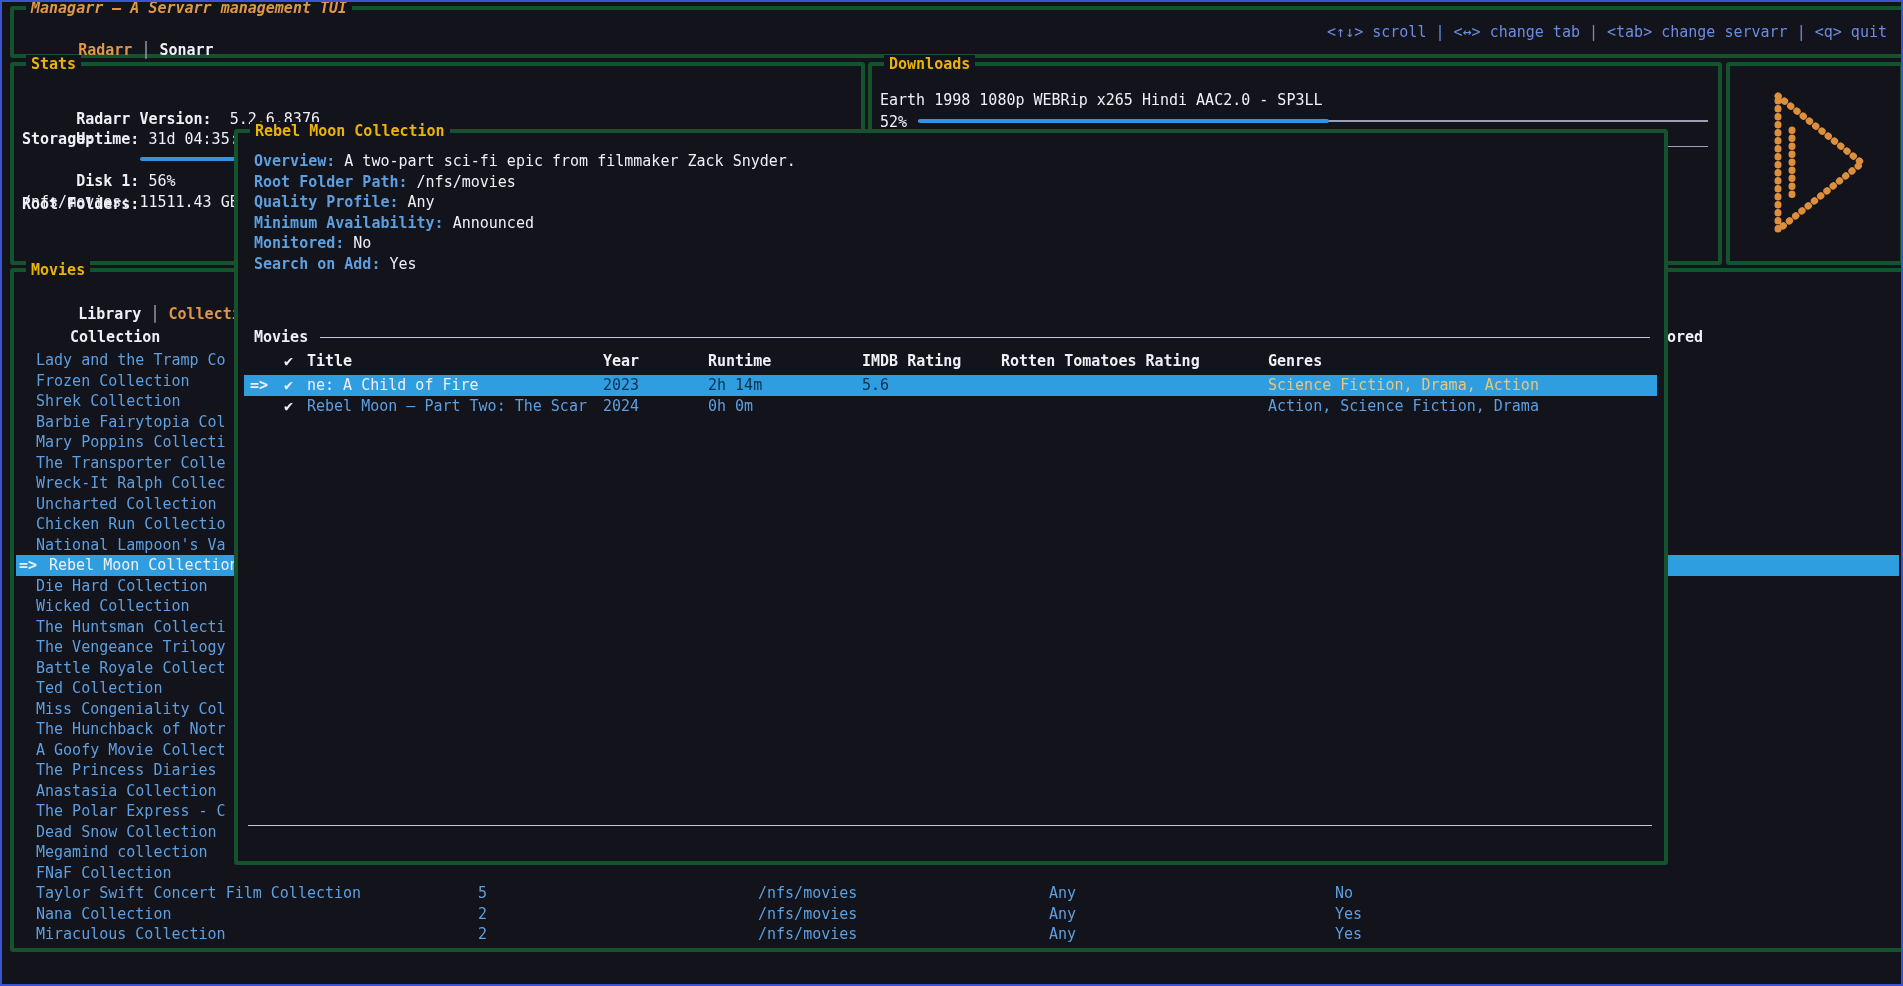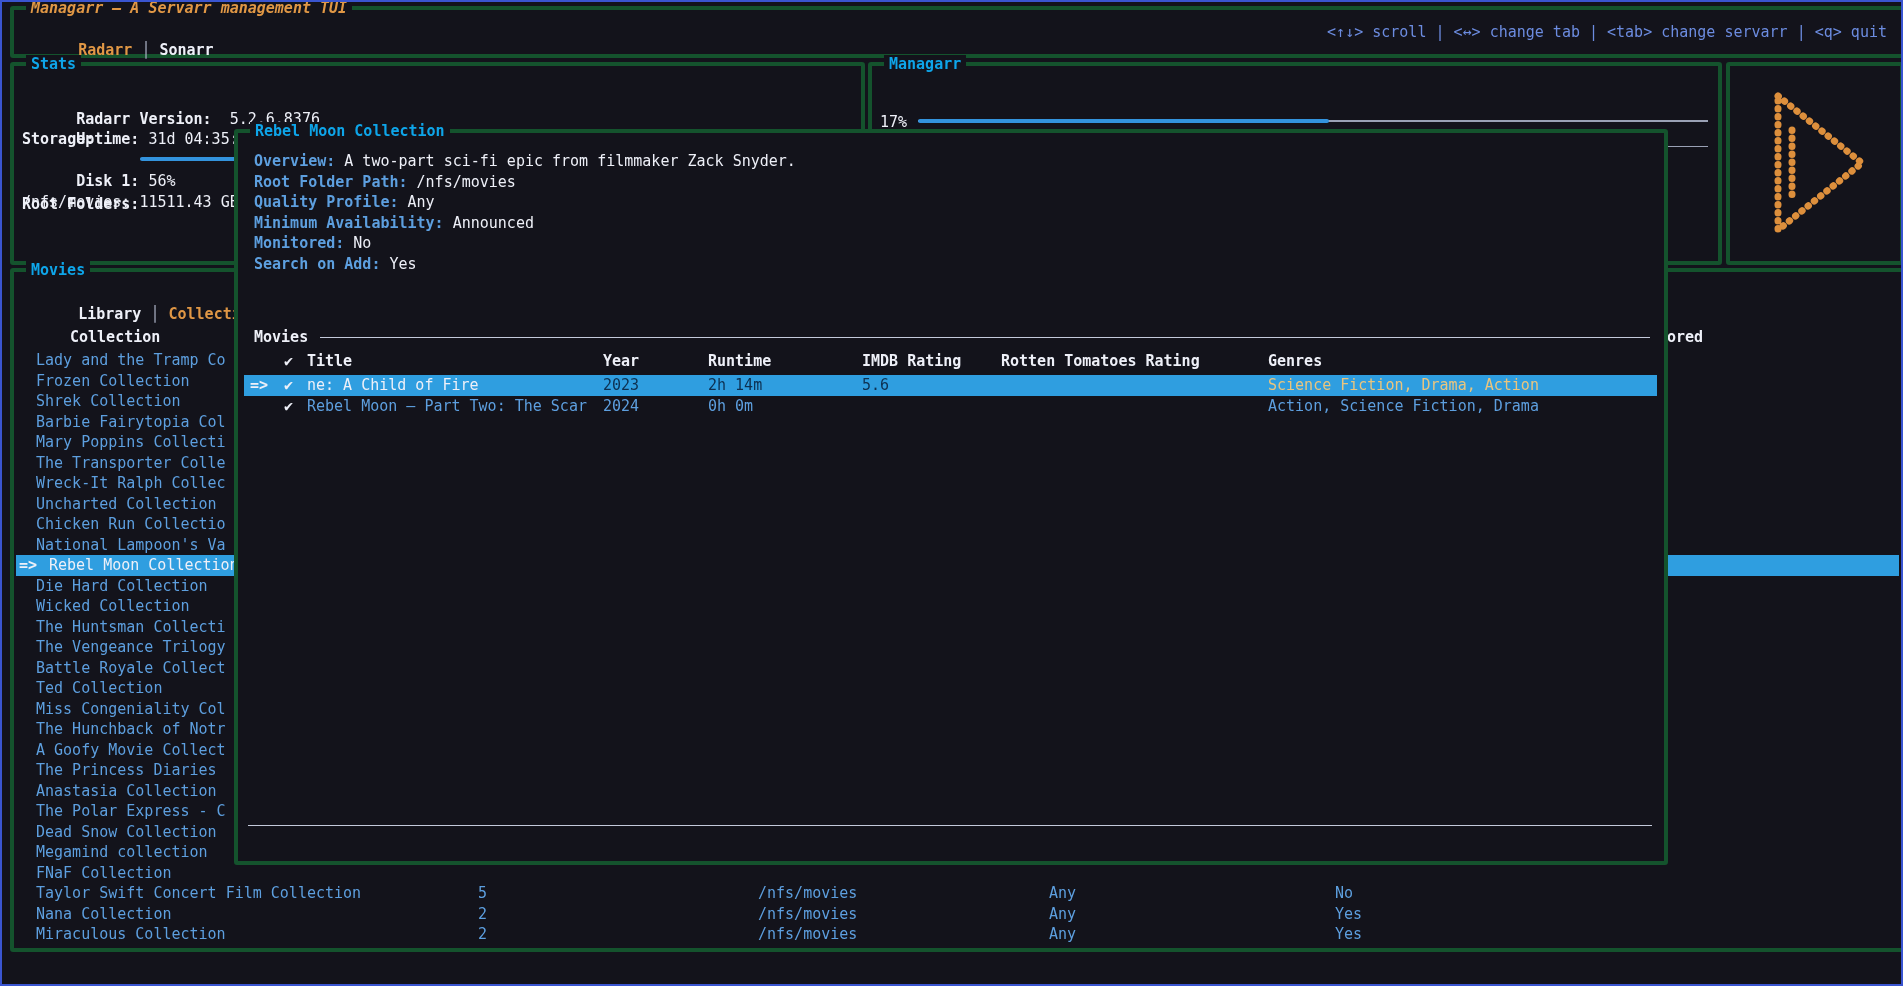--- a/index.html
+++ b/index.html
@@ -1,20 +1,20 @@
 <!DOCTYPE html>
 <html><head>
 <meta charset="utf-8">
 <style>
   html,body{margin:0;padding:0;background:#0b0b12;}
   .screen{position:relative;width:1903px;height:986px;background:#13131b;border:2px solid #3a55d0;
           box-sizing:border-box;font-family:"DejaVu Sans Mono",monospace;font-size:15px;color:#eef0f8;overflow:hidden;}
   .screen span,.screen div{white-space:pre;}
   .panel{position:absolute;border:4px solid #14532d;border-radius:3px;background:#13131b;}
-  .ptitle{position:absolute;top:-11px;left:12px;background:#13131b;padding:0 5px;font-weight:bold;color:#0ea5e9;}
+  .ptitle{position:absolute;top:-11px;left:12px;background:#13131b;padding:0 5px;font-weight:bold;color:#eab308;}
   .abs{position:absolute;}
   .blue{color:#5d9fdf;}
   .kblue{color:#6c8ce0;}
   .orange{color:#e09745;}
   .white{color:#eef0f8;}
   .gold{color:#eac57e;}
   .darknavy{color:#0d3050;}
   .bold{font-weight:bold;}
   .italic{font-style:italic;}
   .sep{color:#aab0c4;}
@@ -59,22 +59,23 @@
     </div>
     <div class="gauge" style="left:126px;top:84px;width:709px;">
       <div class="track"></div>
       <div class="fill" style="width: 56%;"></div>
     </div>
     <span class="abs bold row20" style="left:8px;top:105px;margin-top:23px;">Root Folders:</span>
     <span class="abs row20" style="left:8px;top:126px;">/nfs/movies: 11511.43 GB</span>
   </div>
 
   <div class="panel" style="left:866px;top:60px;width:846px;height:195px;">
-    <span class="ptitle">Managarr</span>
-    <span class="abs row20" style="left:8px;top:46px;">17%</span>
+    <span class="ptitle">Downloads</span>
+    <span class="abs row20" style="left:8px;top:24px;">Earth 1998 1080p WEBRip x265 Hindi AAC2.0 - SP3LL</span>
+    <span class="abs row20" style="left:8px;top:46px;">52%</span>
     <div class="gauge light" style="left:46px;top:46px;width:790px;">
       <div class="track"></div>
       <div class="fill" style="width: 52%;"></div>
     </div>
     <div class="hrule" style="left:46px;top:80px;width:790px;background:#9aa1b5;"></div>
   </div>
 
   <div class="panel" style="left:1724px;top:60px;width:170px;height:195px;">
     <svg class="abs" style="left:10px;top:12px;" width="150" height="170" viewBox="0 0 150 170">
       <g fill="none" stroke="#dd8f3c" stroke-width="7" stroke-dasharray="0.5 7.5" stroke-linecap="round" stroke-linejoin="round">

